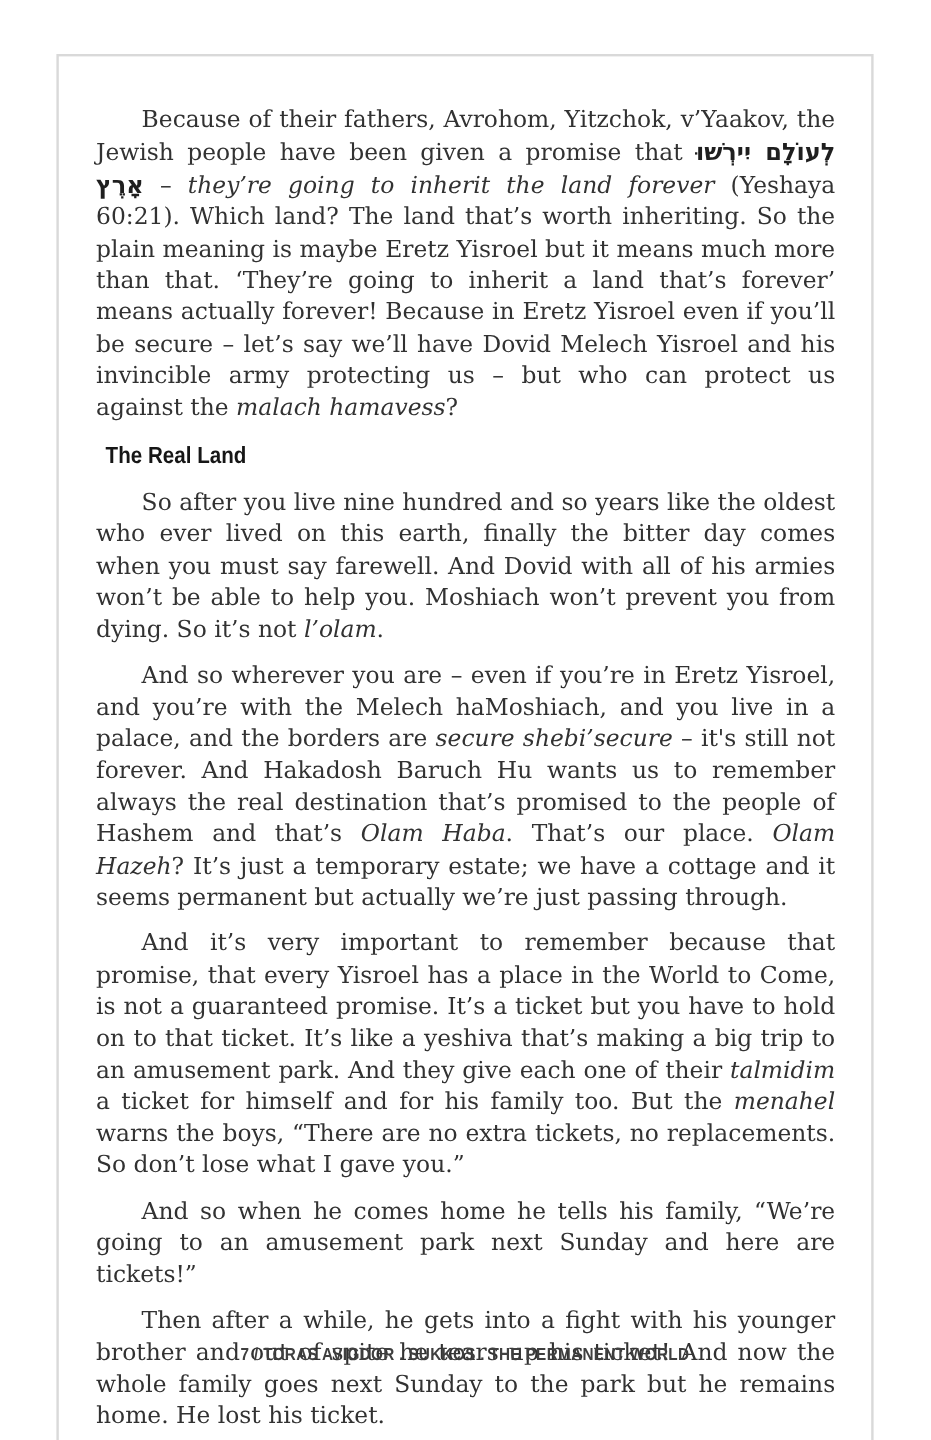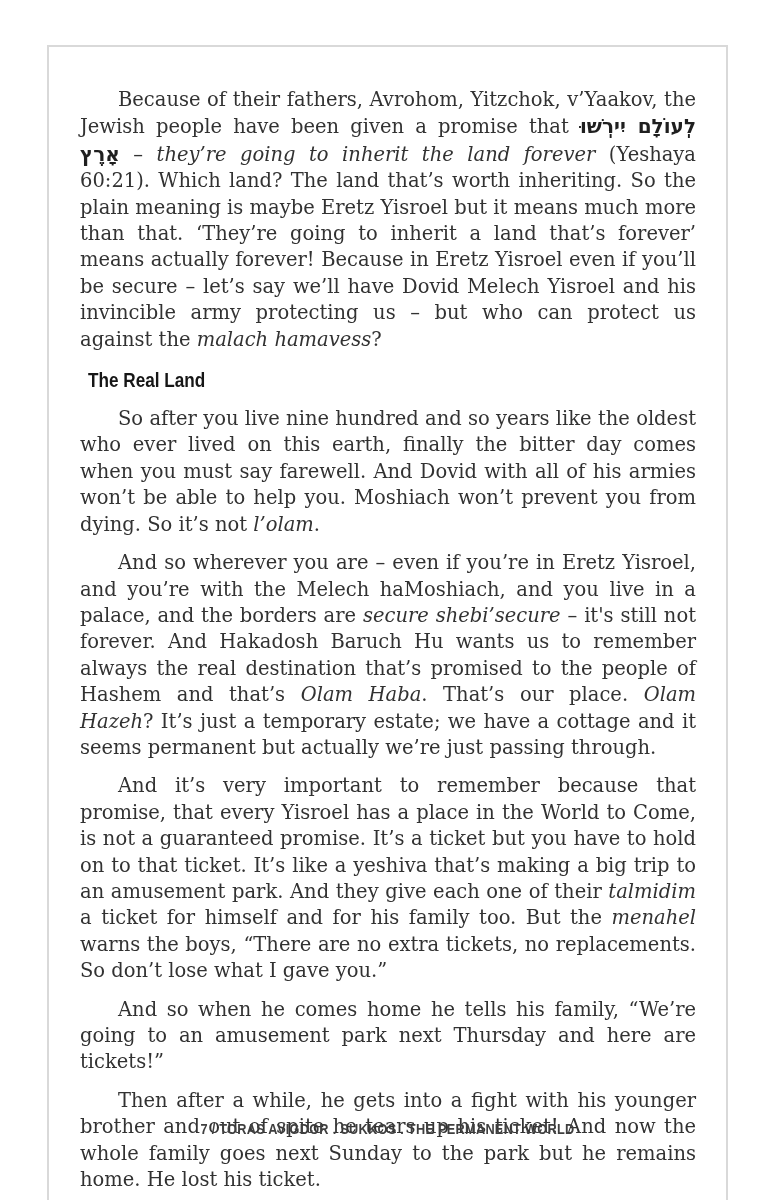--- a/index.html
+++ b/index.html
@@ -76,19 +76,19 @@
 </head>
 <body>
 
 <div class="page-card">
   <div class="article">
       <p class="body-paragraph"><span>Because of their fathers, Avrohom, Yitzchok, v’Yaakov, the Jewish people have been given a promise that </span><span class="hebrew" dir="rtl" lang="he">לְעוֹלָם יִירְשׁוּ אָרֶץ</span><span> – </span><em>they’re going to inherit the land forever</em><span> (Yeshaya 60:21). Which land? The land that’s worth inheriting. So the plain meaning is maybe Eretz Yisroel but it means much more than that. ‘They’re going to inherit a land that’s forever’ means actually forever! Because in Eretz Yisroel even if you’ll be secure – let’s say we’ll have Dovid Melech Yisroel and his invincible army protecting us – but who can protect us against the </span><em>malach hamavess</em><span>?</span></p>
       <h2 class="section-heading"><span class="condensed">The Real Land</span></h2>
       <p class="body-paragraph"><span>So after you live nine hundred and so years like the oldest who ever lived on this earth, finally the bitter day comes when you must say farewell. And Dovid with all of his armies won’t be able to help you. Moshiach won’t prevent you from dying. So it’s not </span><em>l’olam</em><span>.</span></p>
       <p class="body-paragraph"><span>And so wherever you are – even if you’re in Eretz Yisroel, and you’re with the Melech haMoshiach, and you live in a palace, and the borders are </span><em>secure shebi’secure</em><span> – it's still not forever. And Hakadosh Baruch Hu wants us to remember always the real destination that’s promised to the people of Hashem and that’s </span><em>Olam Haba</em><span>. That’s our place. </span><em>Olam Hazeh</em><span>? It’s just a temporary estate; we have a cottage and it seems permanent but actually we’re just passing through.</span></p>
       <p class="body-paragraph"><span>And it’s very important to remember because that promise, that every Yisroel has a place in the World to Come, is not a guaranteed promise. It’s a ticket but you have to hold on to that ticket. It’s like a yeshiva that’s making a big trip to an amusement park. And they give each one of their </span><em>talmidim</em><span> a ticket for himself and for his family too. But the </span><em>menahel</em><span> warns the boys, “There are no extra tickets, no replacements. So don’t lose what I gave you.”</span></p>
-      <p class="body-paragraph"><span>And so when he comes home he tells his family, “We’re going to an amusement park next Thursday and here are tickets!”</span></p>
+      <p class="body-paragraph"><span>And so when he comes home he tells his family, “We’re going to an amusement park next Sunday and here are tickets!”</span></p>
       <p class="body-paragraph"><span>Then after a while, he gets into a fight with his younger brother and out of spite he tears up his ticket! And now the whole family goes next Sunday to the park but he remains home. He lost his ticket.</span></p>
     </div>
   <div class="page-footer">
     <span class="condensed">7 / TORAS AVIGDOR . SUKKOS . THE PERMANENT WORLD</span>
   </div>
 </div>
 
 </body></html>

